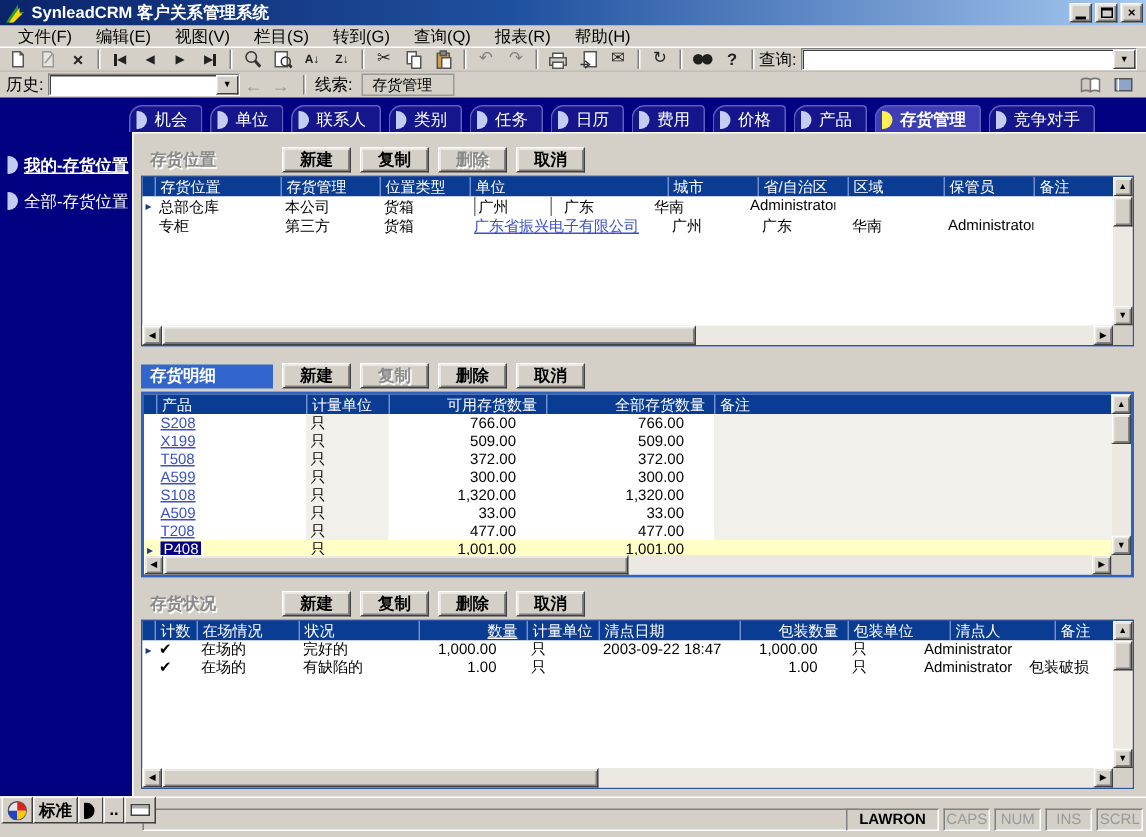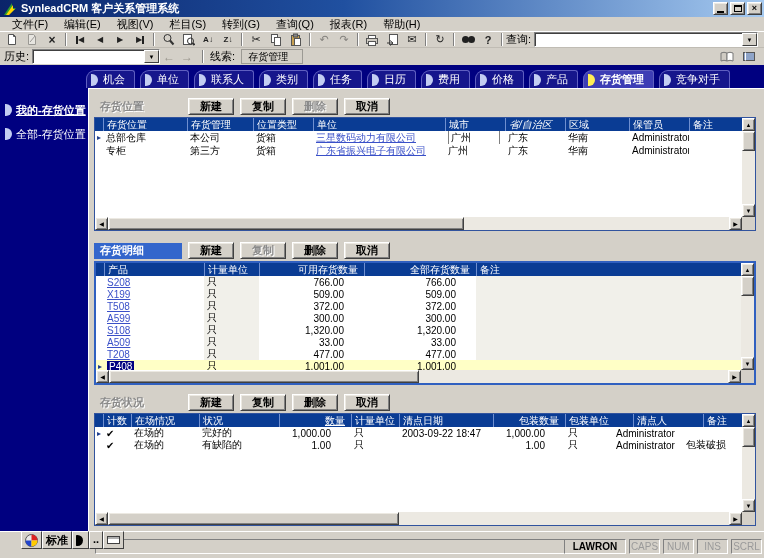--- a/index.html
+++ b/index.html
@@ -94,21 +94,21 @@
 
   
   #statusbar { position:absolute; left:0; top:531px; width:764px; height:27px; background:#d4d0c8; border-top:1px solid #fff; }
   #statuslong { position:absolute; left:95px; top:7px; width:477px; height:15px; background:#d4d0c8; border:1px solid; border-color:#808080 #fff #fff #808080; }
   #statcells { position:absolute; right:2px; top:7px; display:flex; gap:3px; }
   .statcell { height:15px; display:flex; align-items:center; justify-content:center; font-size:10px; background:#d4d0c8; border:1px solid; border-color:#808080 #fff #fff #808080; color:#9a9a9a; }
   .statcell.user { width:62px; color:#000; font-weight:bold; }
   .statcell.key { width:31px; }
 
   
-  #imebar { position:absolute; left:1px; top:531px; height:18px; display:flex; align-items:stretch; z-index:5;margin-left:20px; }
+  #imebar { position:absolute; left:1px; top:531px; height:18px; display:flex; align-items:stretch; z-index:5; }
   .imeseg { display:flex; align-items:center; justify-content:center; padding:0 3px; background:#d4d0c8; border:1px solid; border-color:#fff #404040 #404040 #fff; }
   .moon { position:relative; width:9px; height:11px; overflow:hidden; }
   .moon::before { content:""; position:absolute; left:-4px; top:0; width:11px; height:11px; border-radius:50%; background:#000; }
   .kbd { width:13px; height:8px; border:1px solid #404040; background:#fff; box-shadow:inset 0 2px 0 #b0b0b0; }
   .binoc { position:relative; width:13px; height:9px; }
   .binoc::before,.binoc::after { content:""; position:absolute; top:1px; width:7px; height:7px; border-radius:50%; background:#202020; }
   .binoc::before { left:0; } .binoc::after { right:0; }
 </style>
 </head>
 <body>
@@ -356,39 +356,36 @@
 </div>
 <div class="grid plain rh13" style="top:117px;height:114px">
   <div style="display:flex;flex-direction:column;flex:1;min-height:0">
       <div class="ghead">
         <span class="gut"></span>
         <span class="hc" style="width: 84px;">存货位置</span>
         <span class="hc" style="width: 66px;">存货管理</span>
         <span class="hc" style="width: 60px;">位置类型</span>
         <span class="hc" style="width: 132px;">单位</span>
         <span class="hc" style="width: 60px;">城市</span>
-        <span class="hc" style="width: 60px; font-style: italic;">省/自治区</span>
+        <span class="hc" style="width: 60px;">省/自治区</span>
         <span class="hc" style="width: 64px;">区域</span>
         <span class="hc" style="width: 60px;">保管员</span>
         <span class="hc" style="width: 52px;">备注</span>
       </div>
       <div class="gbody">
         <div class="grow">
           <span class="gut cur">▸</span>
           <span class="gc" style="width: 84px;">
             <span>总部仓库</span>
           </span>
           <span class="gc" style="width: 66px;">
             <span>本公司</span>
           </span>
           <span class="gc" style="width: 60px;">
             <span>货箱</span>
-          </span>
-          <span class="gc" style="width: 132px;">
-            <span class="lnk">三星数码动力有限公司</span>
           </span>
           <span class="gc" style="width: 60px;">
             <span class="editbox">广州</span>
           </span>
           <span class="gc" style="width: 60px;">
             <span>广东</span>
           </span>
           <span class="gc" style="width: 64px;">
             <span>华南</span>
           </span>

